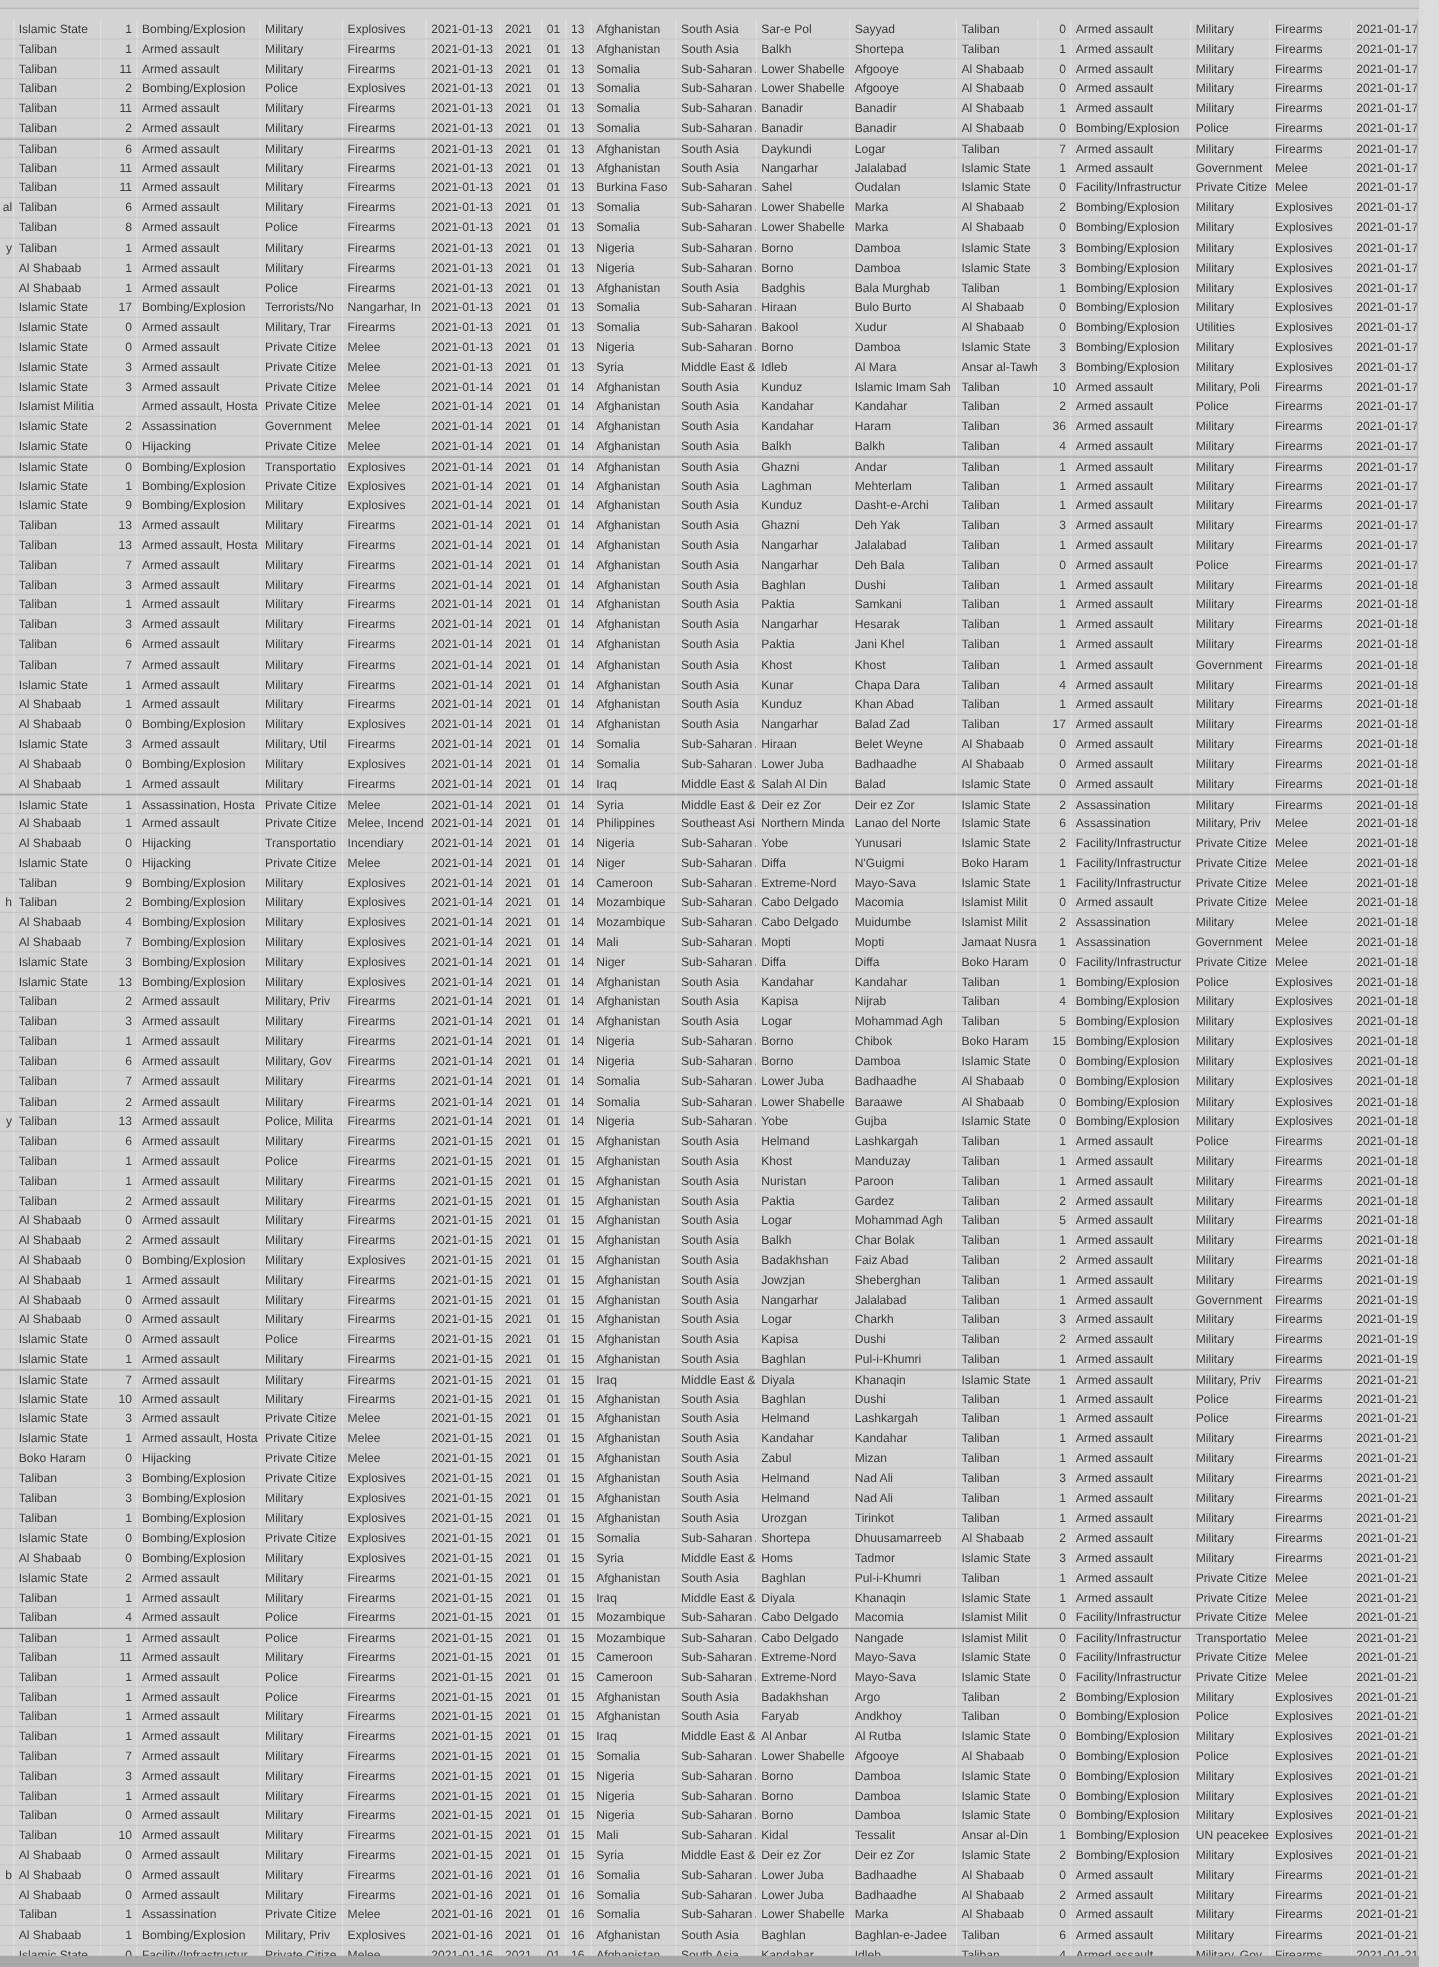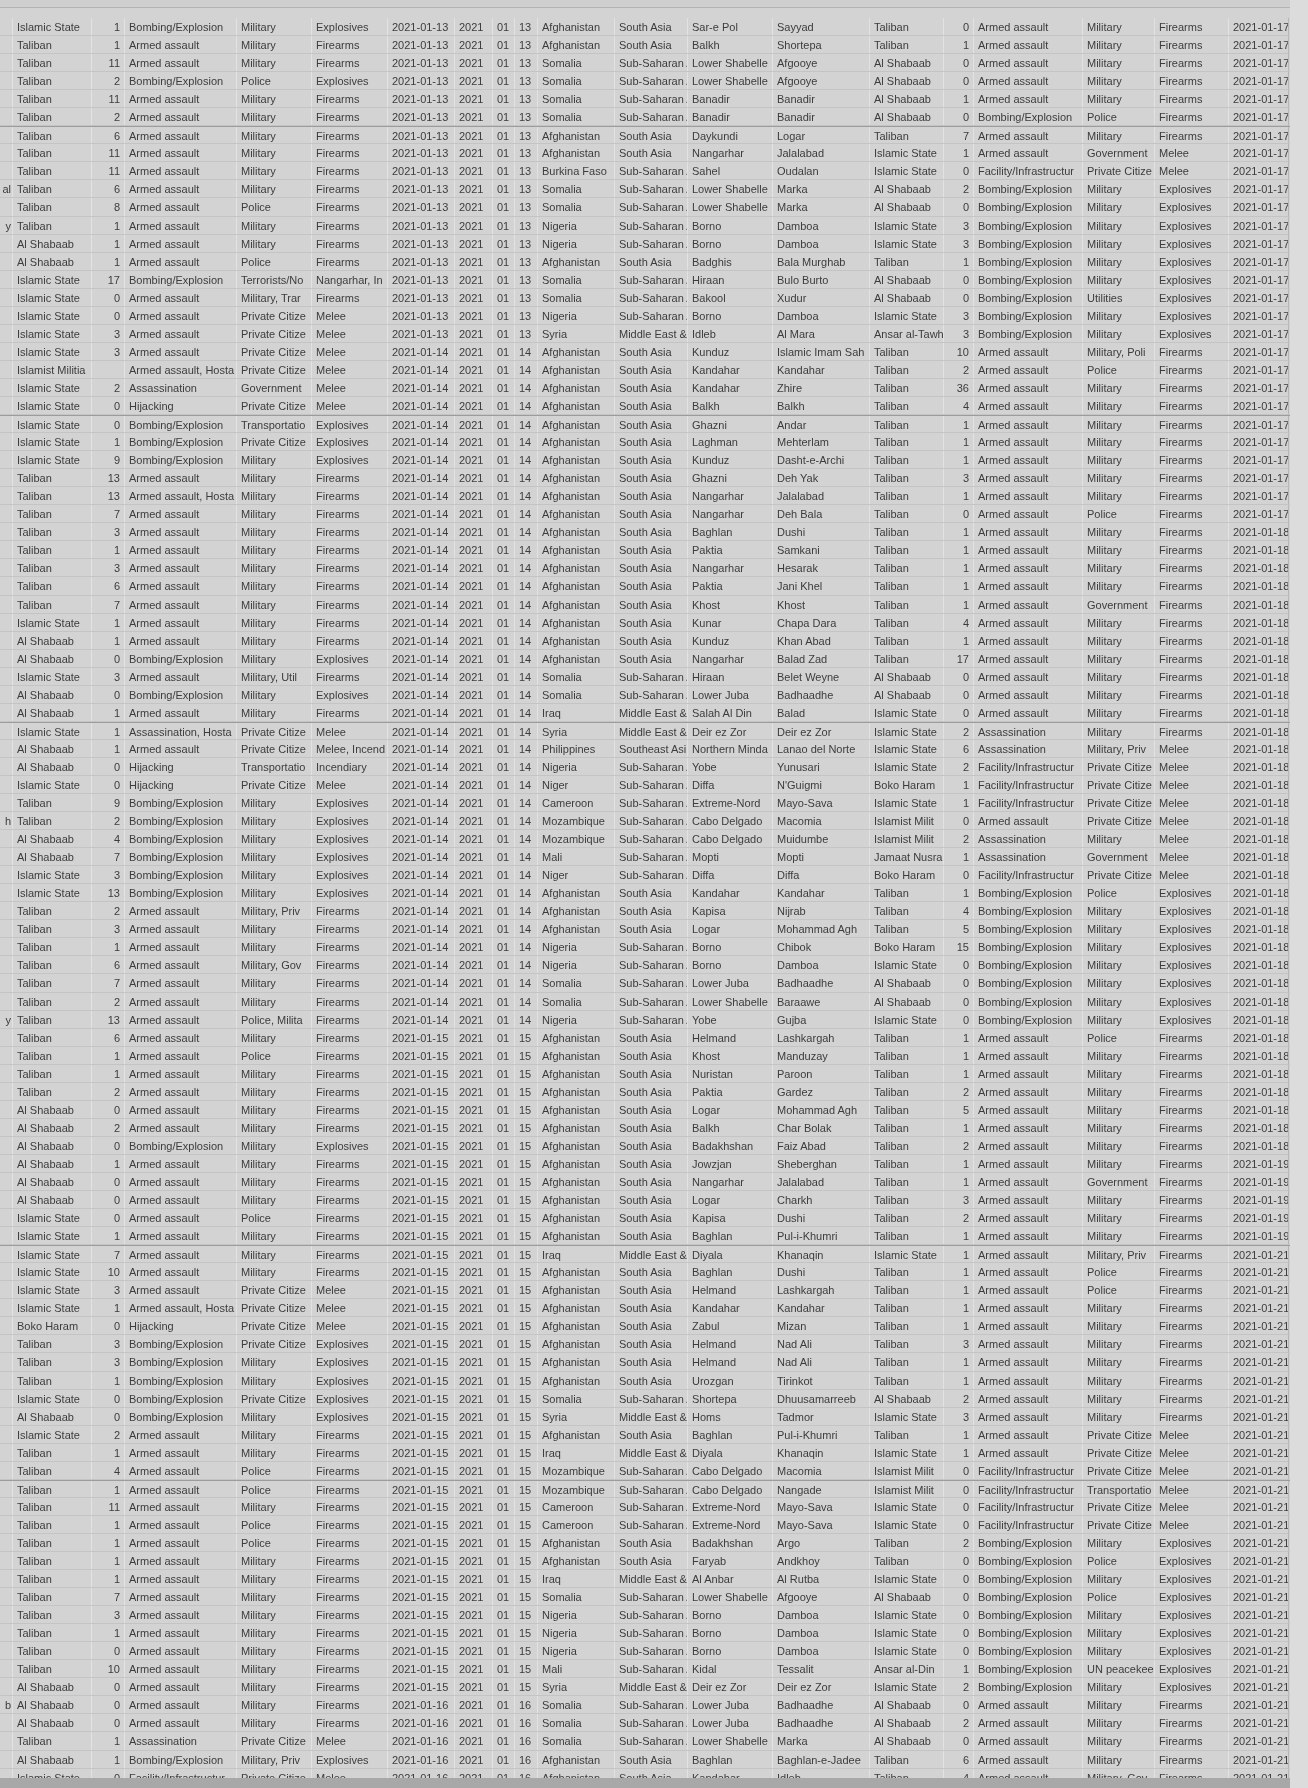--- a/index.html
+++ b/index.html
@@ -515,21 +515,21 @@
       <div class="cell c3">Assassination</div>
       <div class="cell c4">Government</div>
       <div class="cell c5">Melee</div>
       <div class="cell c6">2021-01-14</div>
       <div class="cell c7">2021</div>
       <div class="cell c8">01</div>
       <div class="cell c9">14</div>
       <div class="cell c10">Afghanistan</div>
       <div class="cell c11">South Asia</div>
       <div class="cell c12">Kandahar</div>
-      <div class="cell c13">Zhire</div>
+      <div class="cell c13">Haram</div>
       <div class="cell c14">Taliban</div>
       <div class="cell c15">36</div>
       <div class="cell c16">Armed assault</div>
       <div class="cell c17">Military</div>
       <div class="cell c18">Firearms</div>
       <div class="cell c19">2021-01-17</div>
     </div>
     <div class="row">
       <div class="cell c0"></div>
       <div class="cell c1">Islamic State</div>

